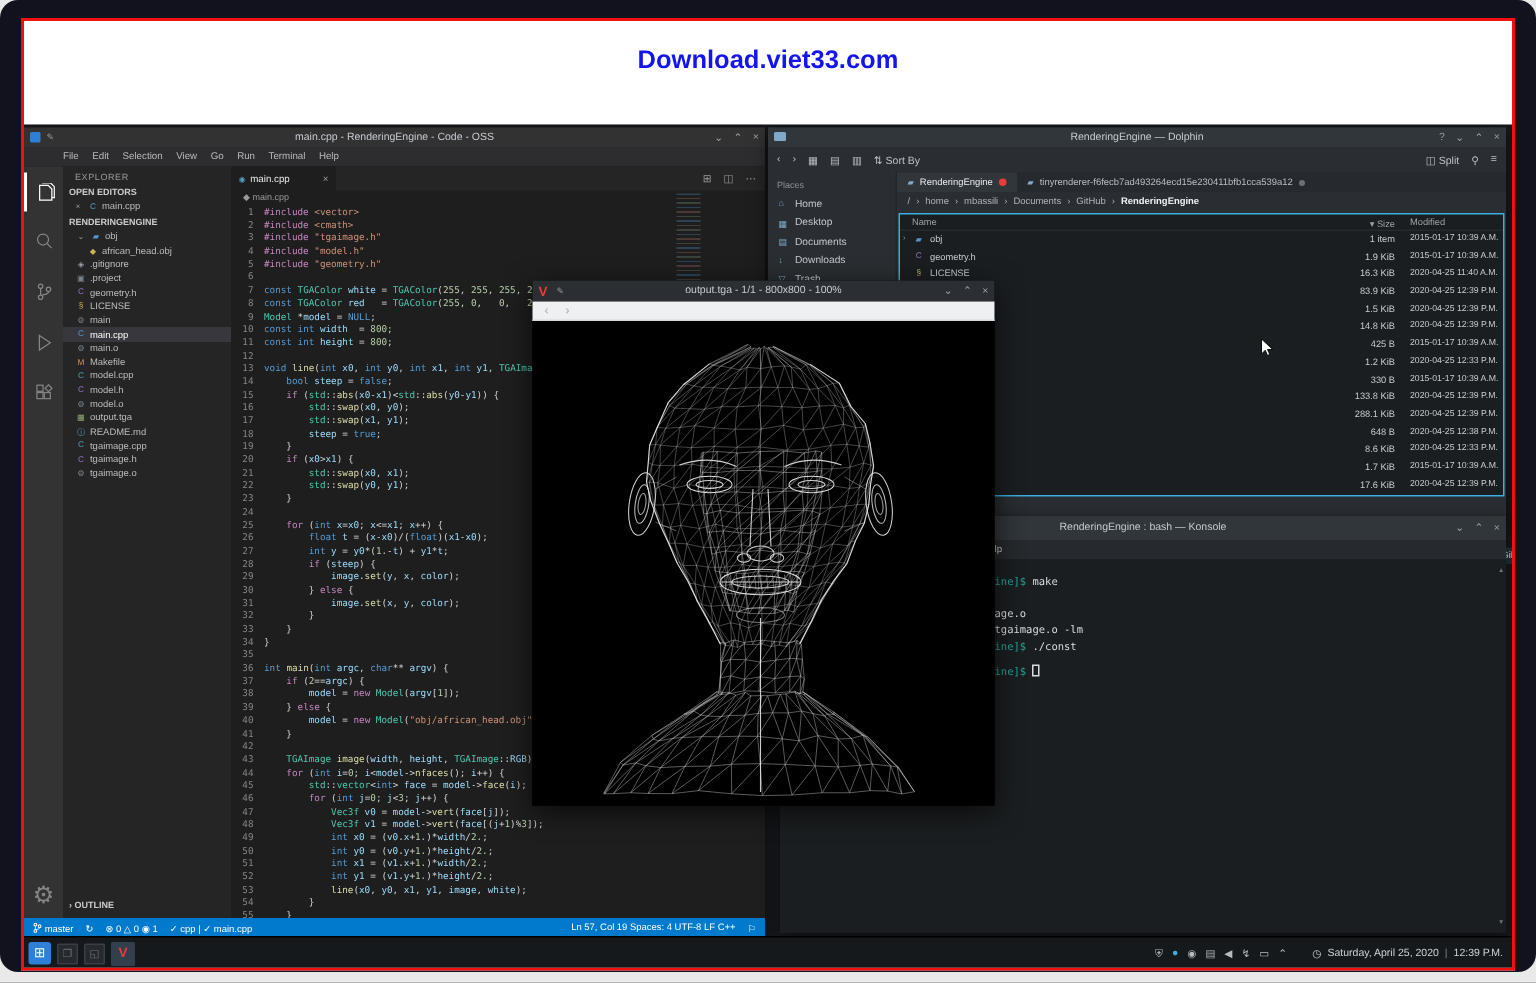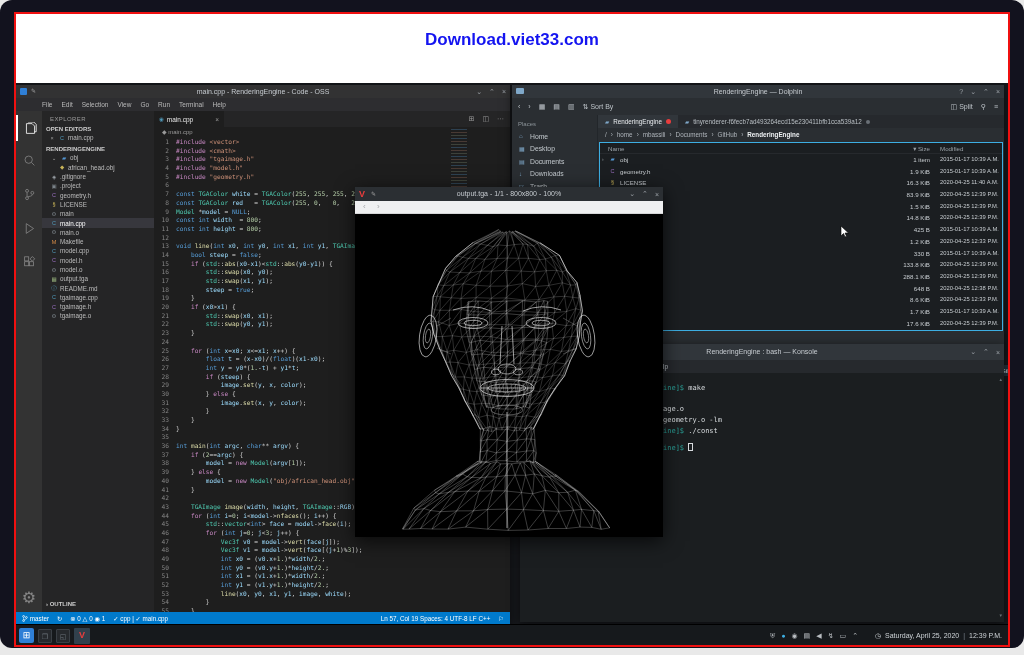--- a/index.html
+++ b/index.html
@@ -567,21 +567,21 @@
           <span>⌃</span>
           <span>×</span>
         </div>
       </div>
       <div class="kn-menu">
         <span class="kn-frag">lp</span>
       </div>
       <div class="kn-term" id="kn-term">
             <div class="kn-line" style="top: 11px;"><span class="pr">ine]$</span><span class="cm"> make</span></div>
             <div class="kn-line" style="top: 32px;"><span class="pr"></span><span class="cm">age.o</span></div>
-            <div class="kn-line" style="top: 43px;"><span class="pr"></span><span class="cm">geometry.o -lm</span></div>
+            <div class="kn-line" style="top: 43px;"><span class="pr"></span><span class="cm">tgaimage.o -lm</span></div>
             <div class="kn-line" style="top: 54px;"><span class="pr">ine]$</span><span class="cm"> ./const</span></div>
             <div class="kn-line" style="top: 70px;"><span class="pr">ine]$</span><span class="cm"> </span><span class="kn-cursor"></span></div>
           </div>
       <div class="kn-scroll">
         <span class="ar" style="top:0">▴</span>
         <span class="ar" style="bottom:0">▾</span>
       </div>
     </div>
 
     <div class="win viewer">

